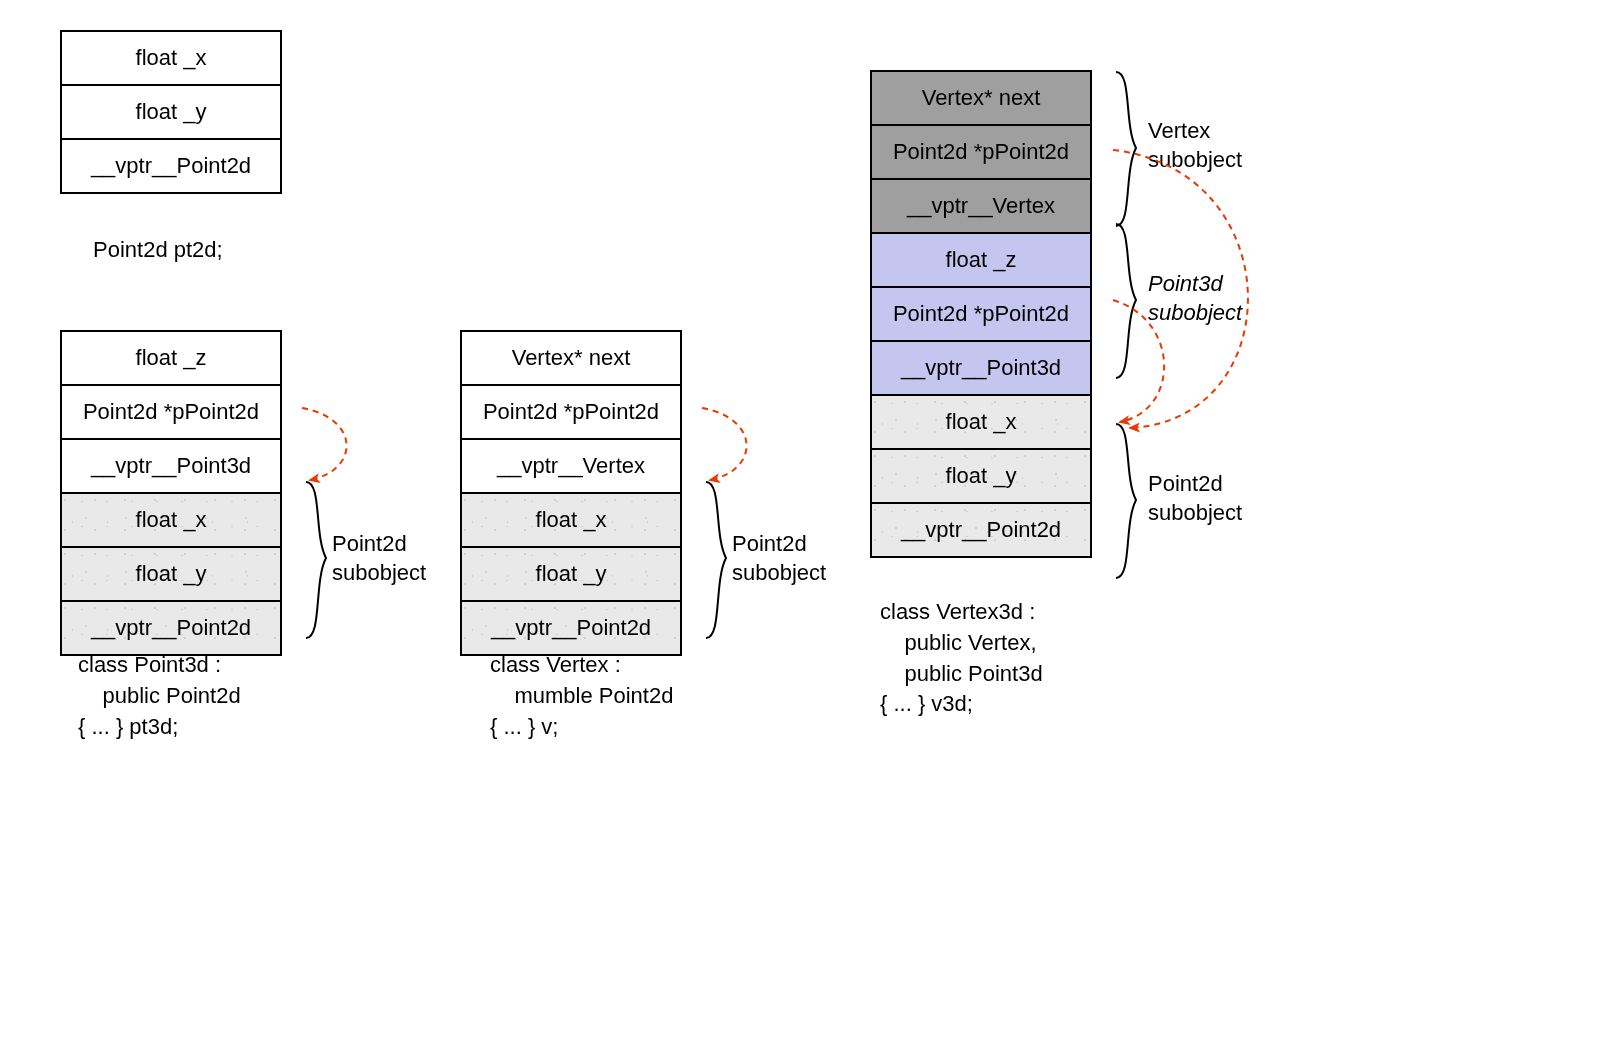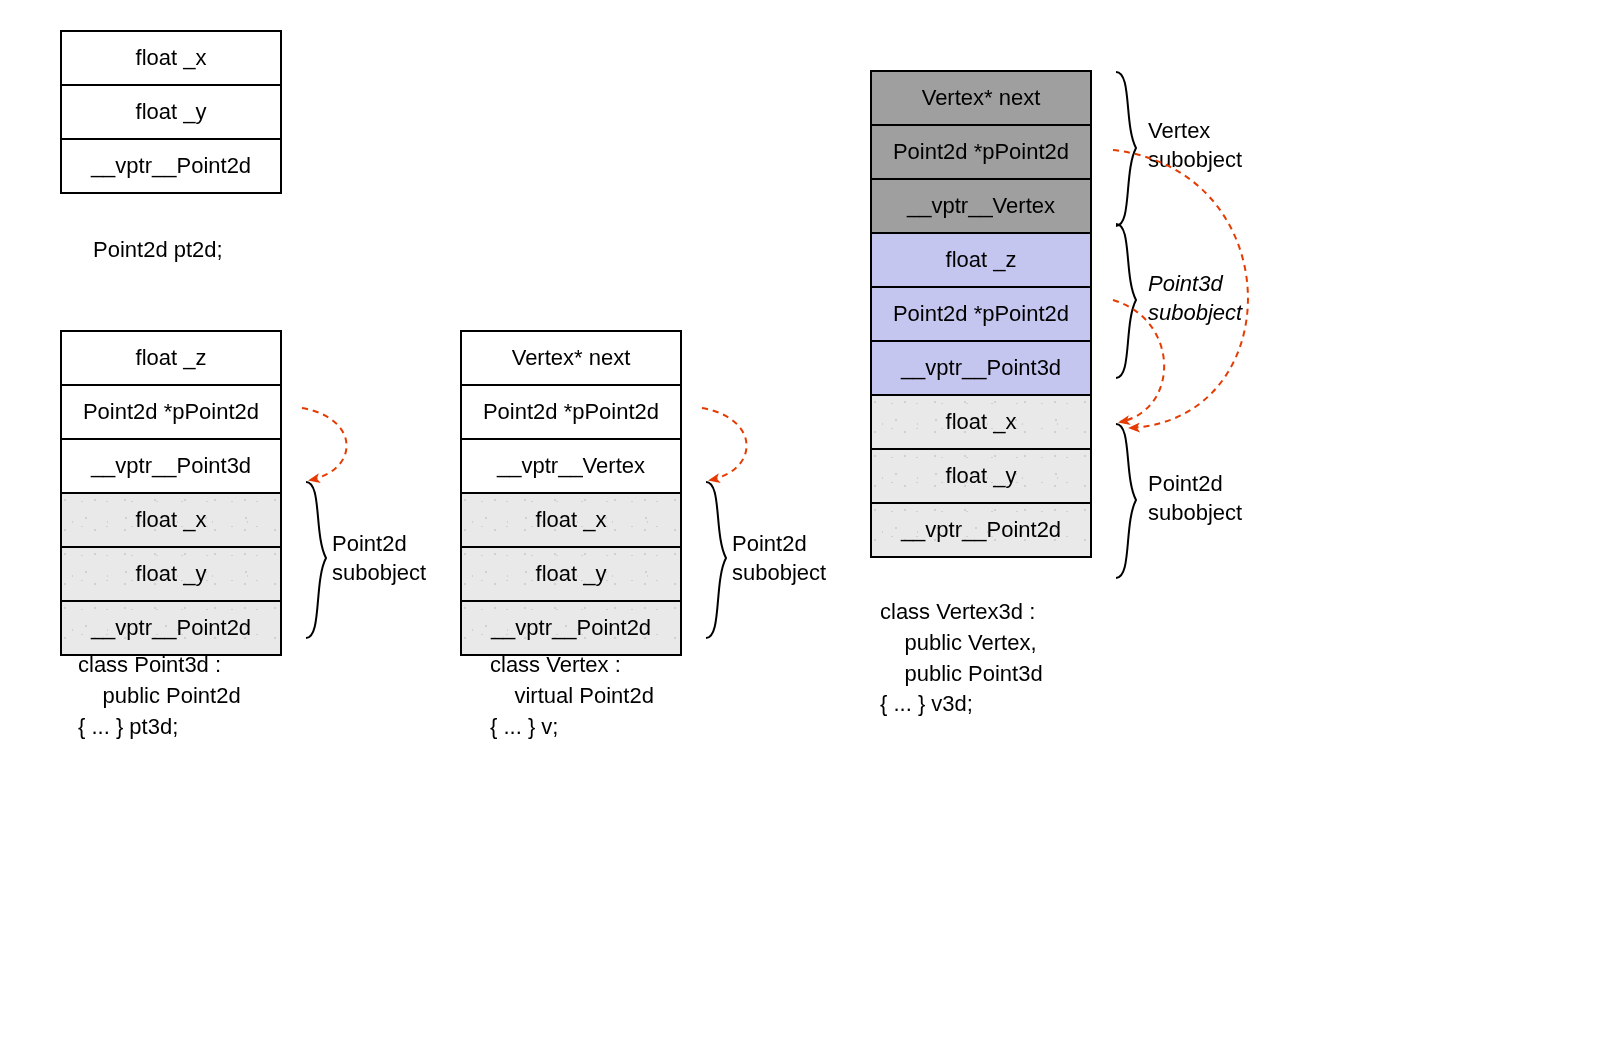--- a/index.html
+++ b/index.html
@@ -86,21 +86,21 @@
 
   <div class="obj" style="left:440px; top:310px;">
     <div class="cell">Vertex* next</div>
     <div class="cell">Point2d *pPoint2d</div>
     <div class="cell">__vptr__Vertex</div>
     <div class="cell textured">float _x</div>
     <div class="cell textured">float _y</div>
     <div class="cell textured">__vptr__Point2d</div>
   </div>
   <div class="caption" style="left:470px; top:630px;">class Vertex :
-    virtual Point2d
+    mumble Point2d
 { ... } v;</div>
   <svg class="brace" style="left:682px; top:460px;" width="28" height="160">
     <path d="M4,2 C20,2 12,55 24,78 C12,101 20,158 4,158" stroke="#000" stroke-width="2" fill="none"></path>
   </svg>
   <div class="grouplabel" style="left:712px; top:510px;">Point2d
 subobject</div>
 
   <div class="obj" style="left:850px; top:50px;">
     <div class="cell grayfill">Vertex* next</div>
     <div class="cell grayfill">Point2d *pPoint2d</div>

